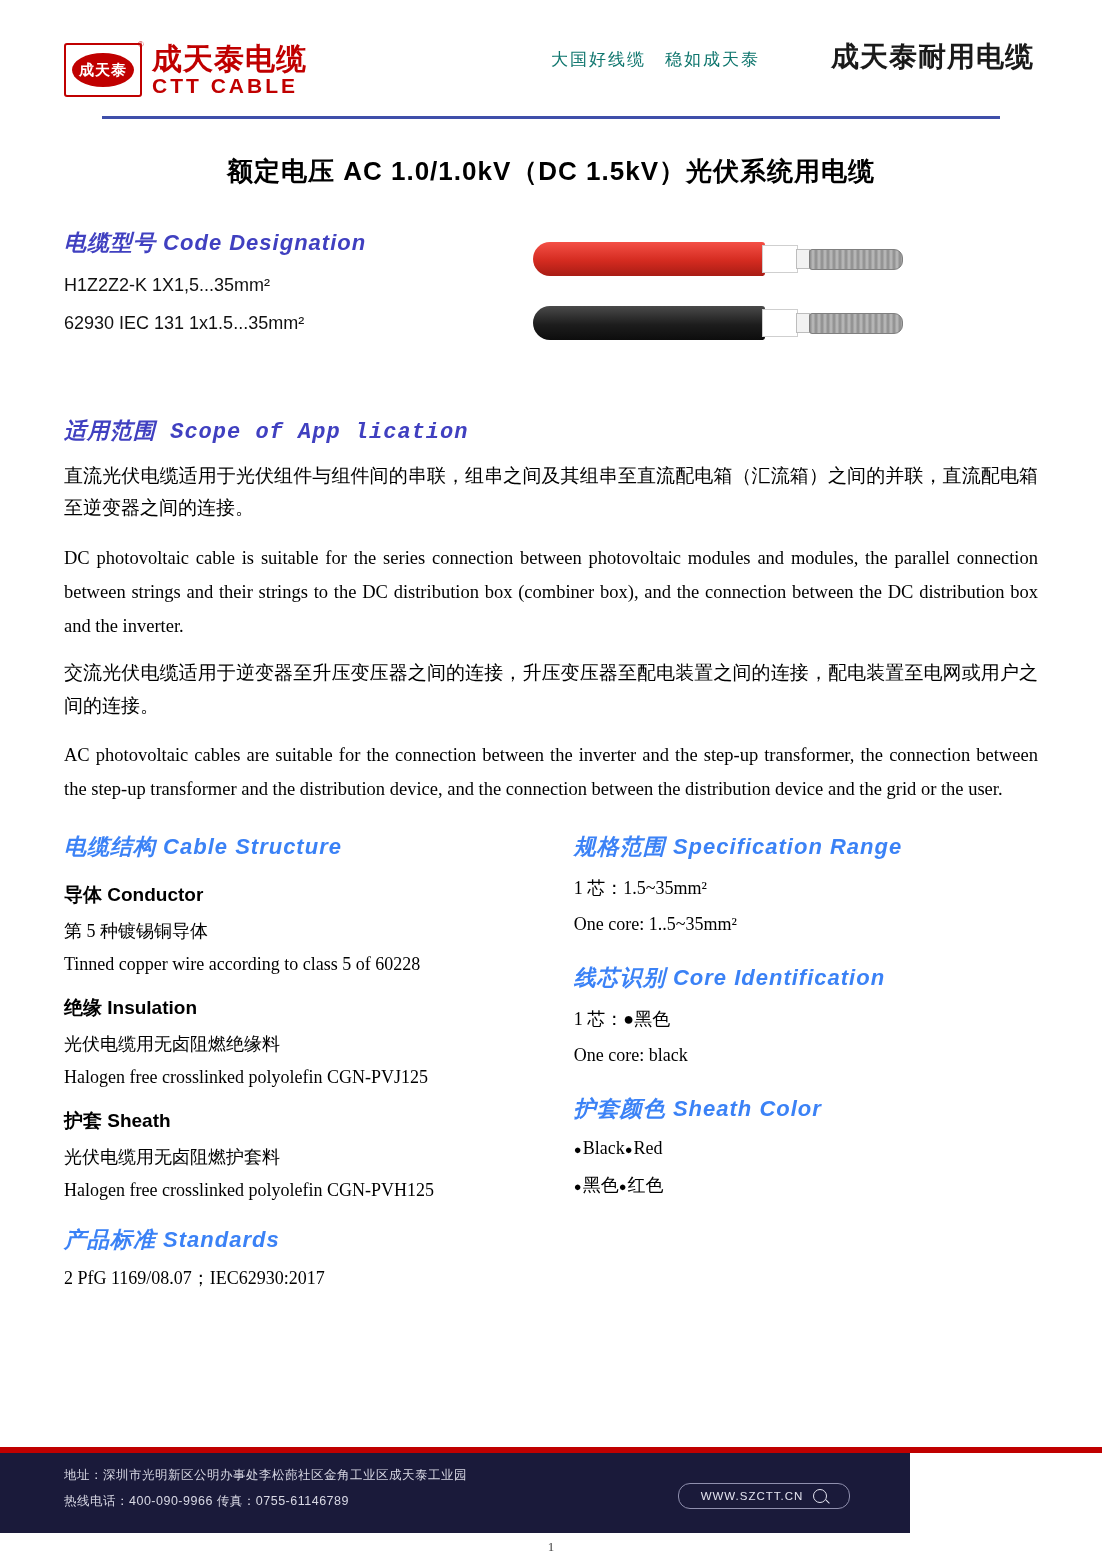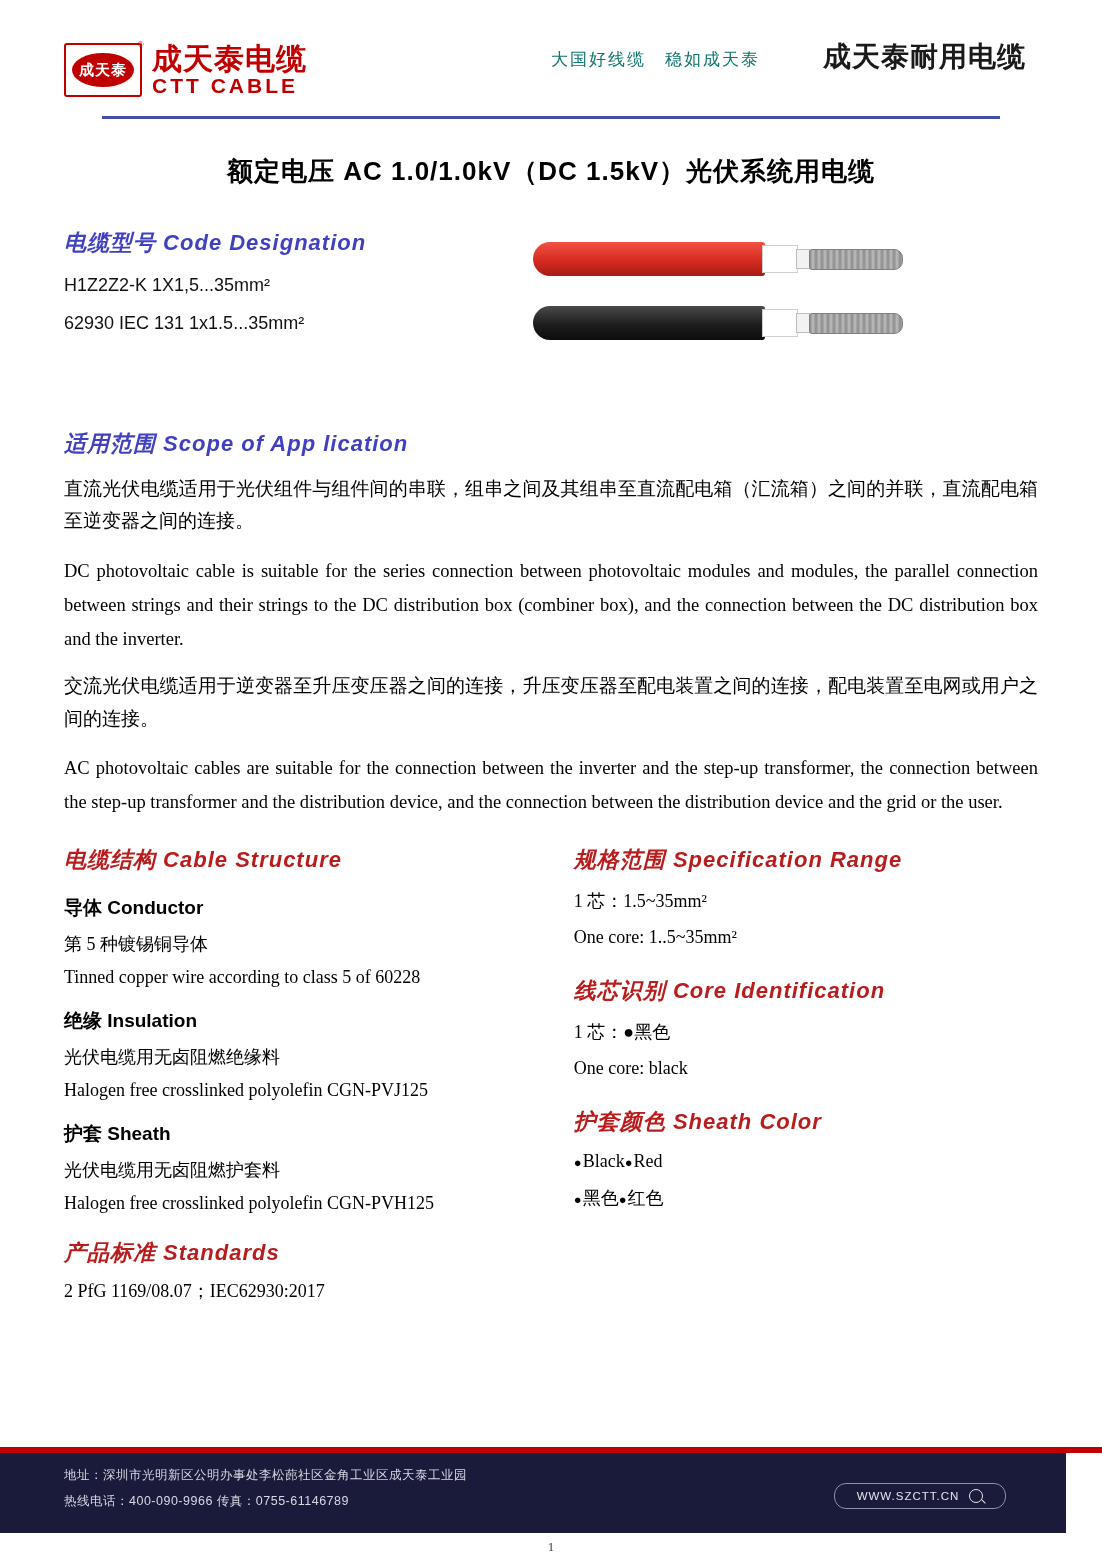--- a/index.html
+++ b/index.html
@@ -87,21 +87,21 @@
     position: absolute;
     left: 487px;
     top: 48px;
     font-family: "Liberation Sans", sans-serif;
     font-size: 17px;
     color: #0f766e;
     letter-spacing: 2px;
   }
   .header-brand {
     position: absolute;
-    right: 12px;
+    right: 4px;
     top: 38px;
     font-family: "Liberation Sans", sans-serif;
     font-size: 28px;
     font-weight: bold;
     color: #1a1a1a;
     letter-spacing: 1px;
   }
   .header-rule {
     position: absolute;
     left: 38px;
@@ -124,21 +124,21 @@
 
   
   .sec-head {
     font-family: "Liberation Sans", sans-serif;
     font-size: 22px;
     font-weight: bold;
     font-style: italic;
     color: #4040c0;
     letter-spacing: 1px;
   }
-  .sec-head.purple { color: #b91c1c; }
+  .sec-head.purple { color: #3b82f6; }
 
   
   .top-area {
     position: relative;
     margin-top: 39px;
     height: 180px;
   }
   .codes {
     width: 500px;
   }
@@ -189,21 +189,21 @@
       #a6a6a6;
     border-radius: 3px 9px 9px 3px;
     border: 1px solid #7f7f7f;
   }
   .cable-red { top: 14px; left: 0; }
   .cable-red .jacket { background: linear-gradient(#f45046, #d42b20 55%, #a81c14); }
   .cable-black { top: 78px; left: 0; }
   .cable-black .jacket { background: linear-gradient(#4a4a4a, #1d1d1d 55%, #0d0d0d); }
 
   
-  .scope-head { margin-top: 21px; }
+  .scope-head { margin-top: 8px; font-family: Liberation Mono, monospace; }
   p.cn {
     font-family: "Liberation Serif", serif;
     font-size: 19px;
     color: #000;
     line-height: 1.7;
     margin: 14px 0 0 0;
     text-align: justify;
   }
   p.en {
     font-family: "Liberation Serif", serif;
@@ -258,21 +258,21 @@
   .dot-red {
     color: #c00000;
   }
   .standards-head { margin-top: 24px; }
 
   
   .footer {
     position: absolute;
     left: 0;
     bottom: 26px;
-    width: 1066px;
+    width: 910px;
     height: 86px;
     background: #1a1a3a;
   }
   .footer-top-rule {
     position: absolute;
     left: 0;
     top: 0;
     width: 1102px;
     height: 6px;
     background: #c00000;

